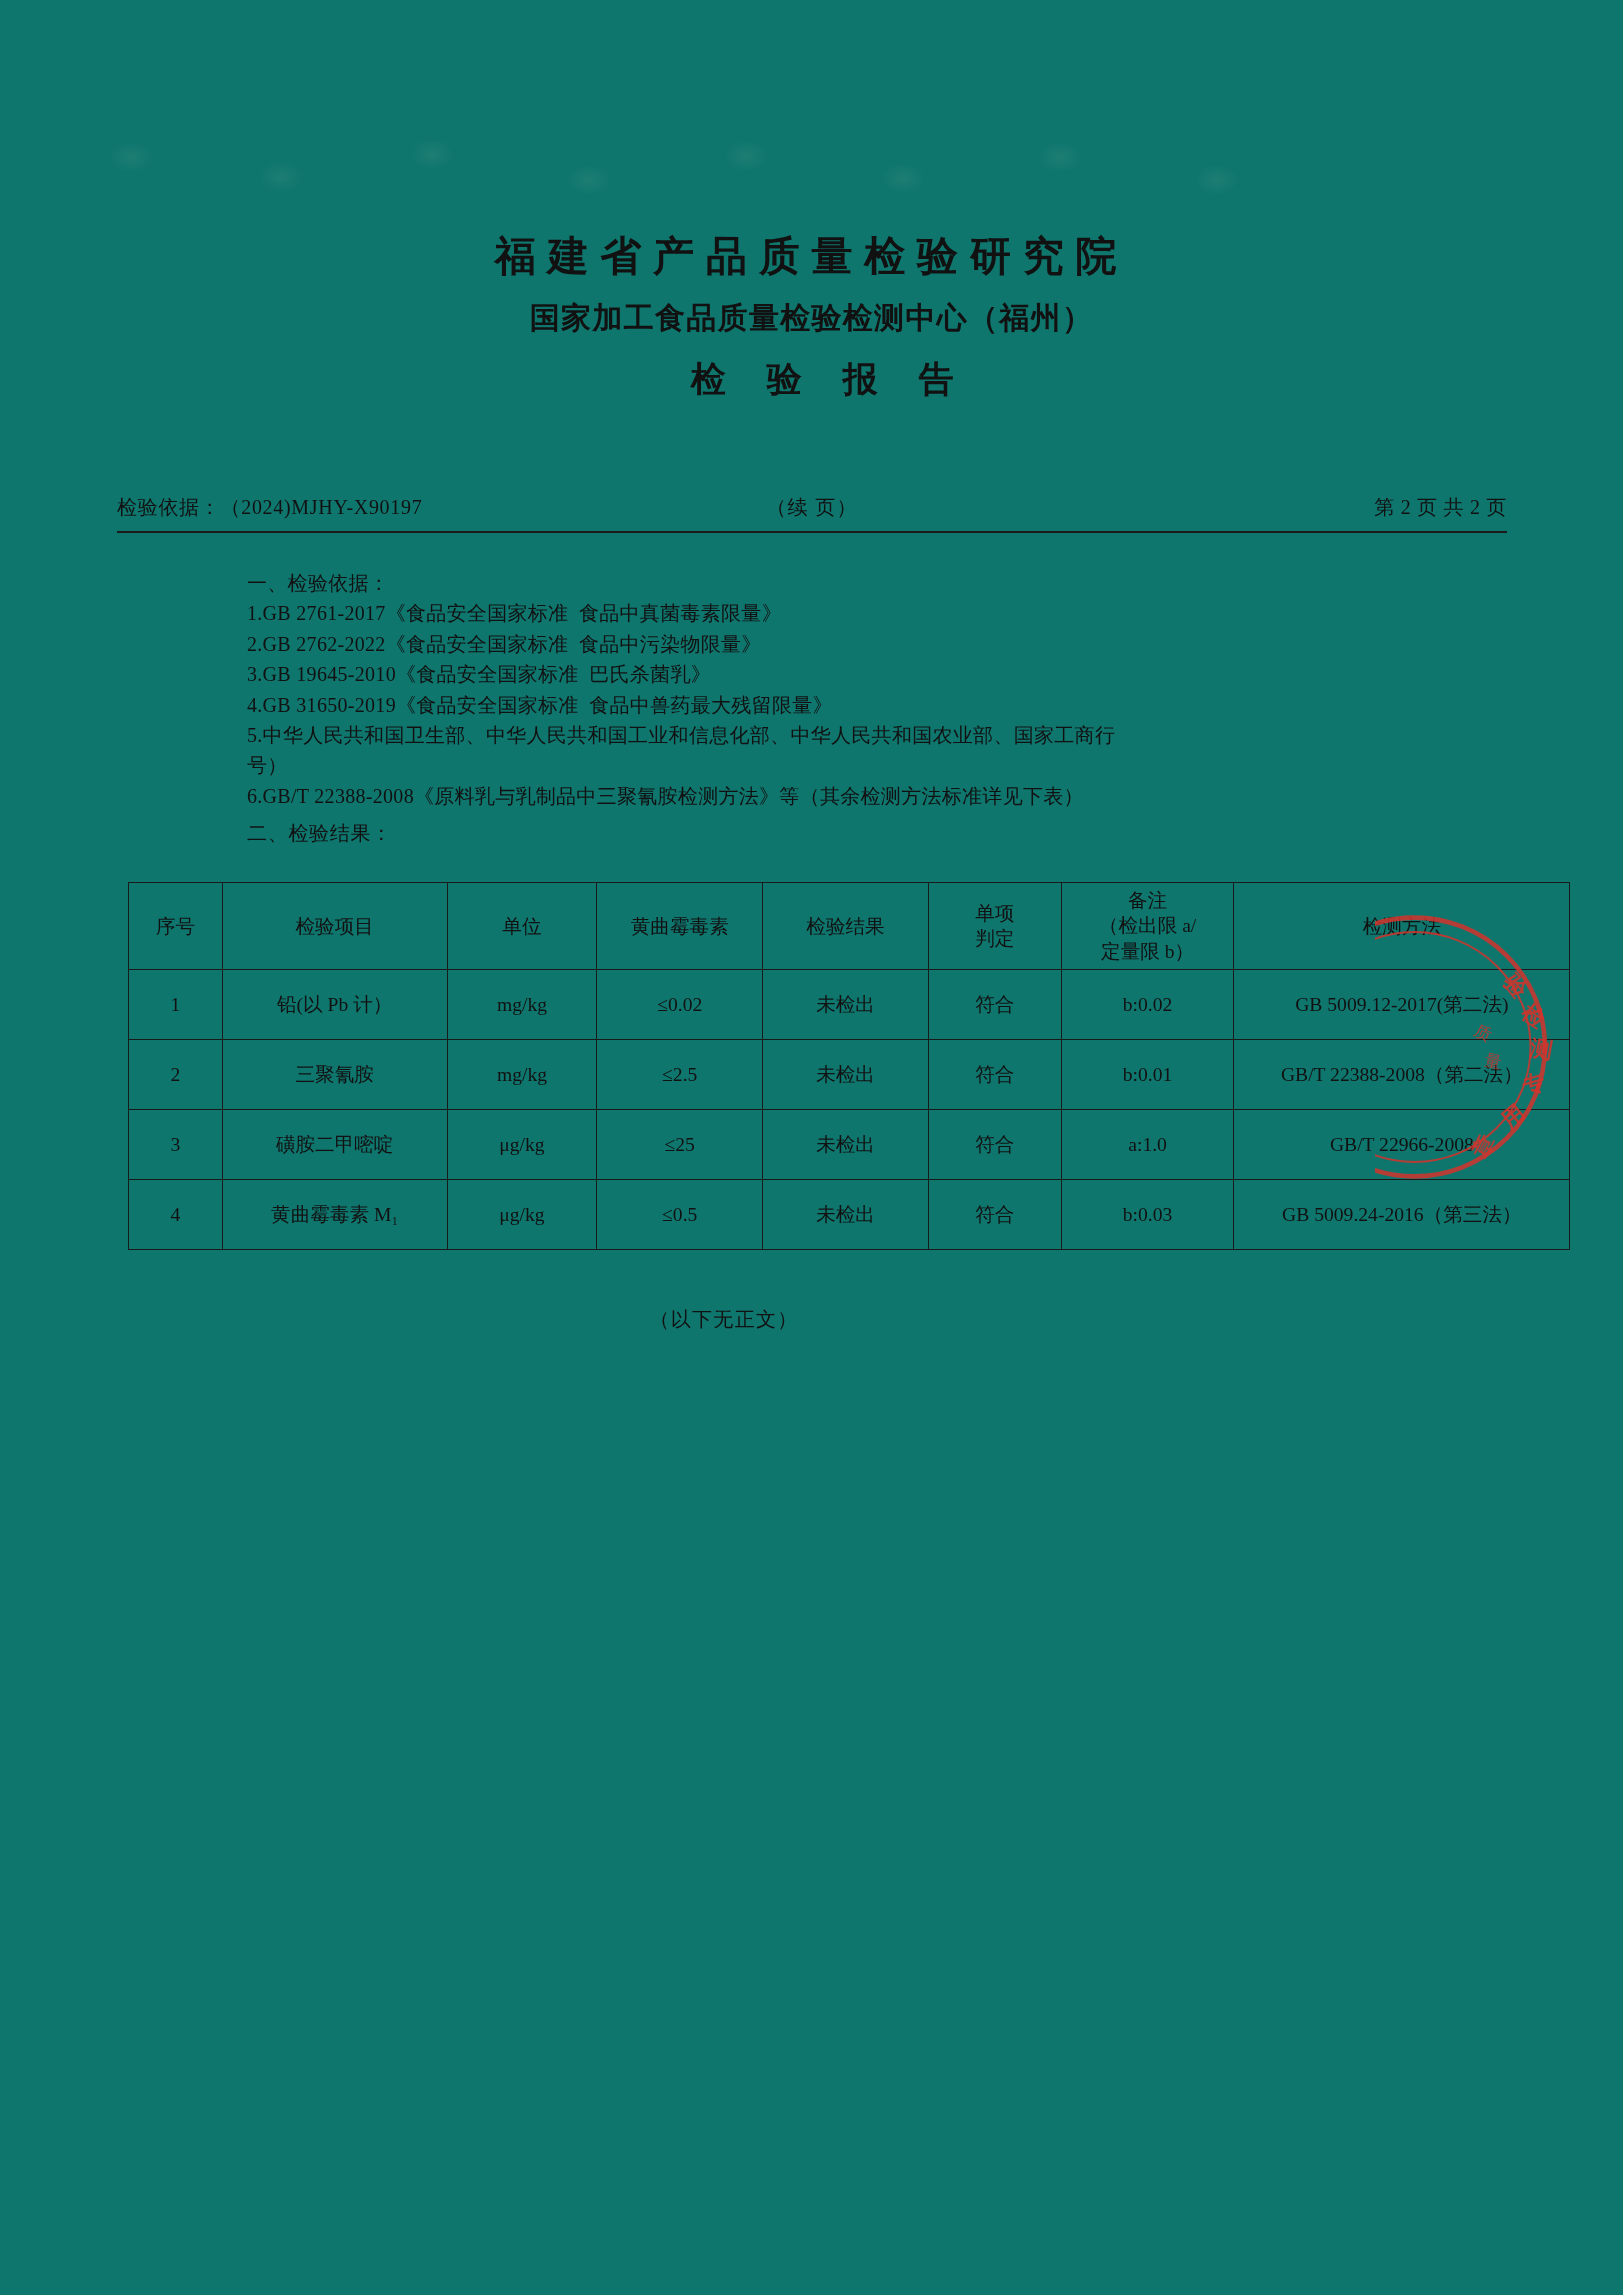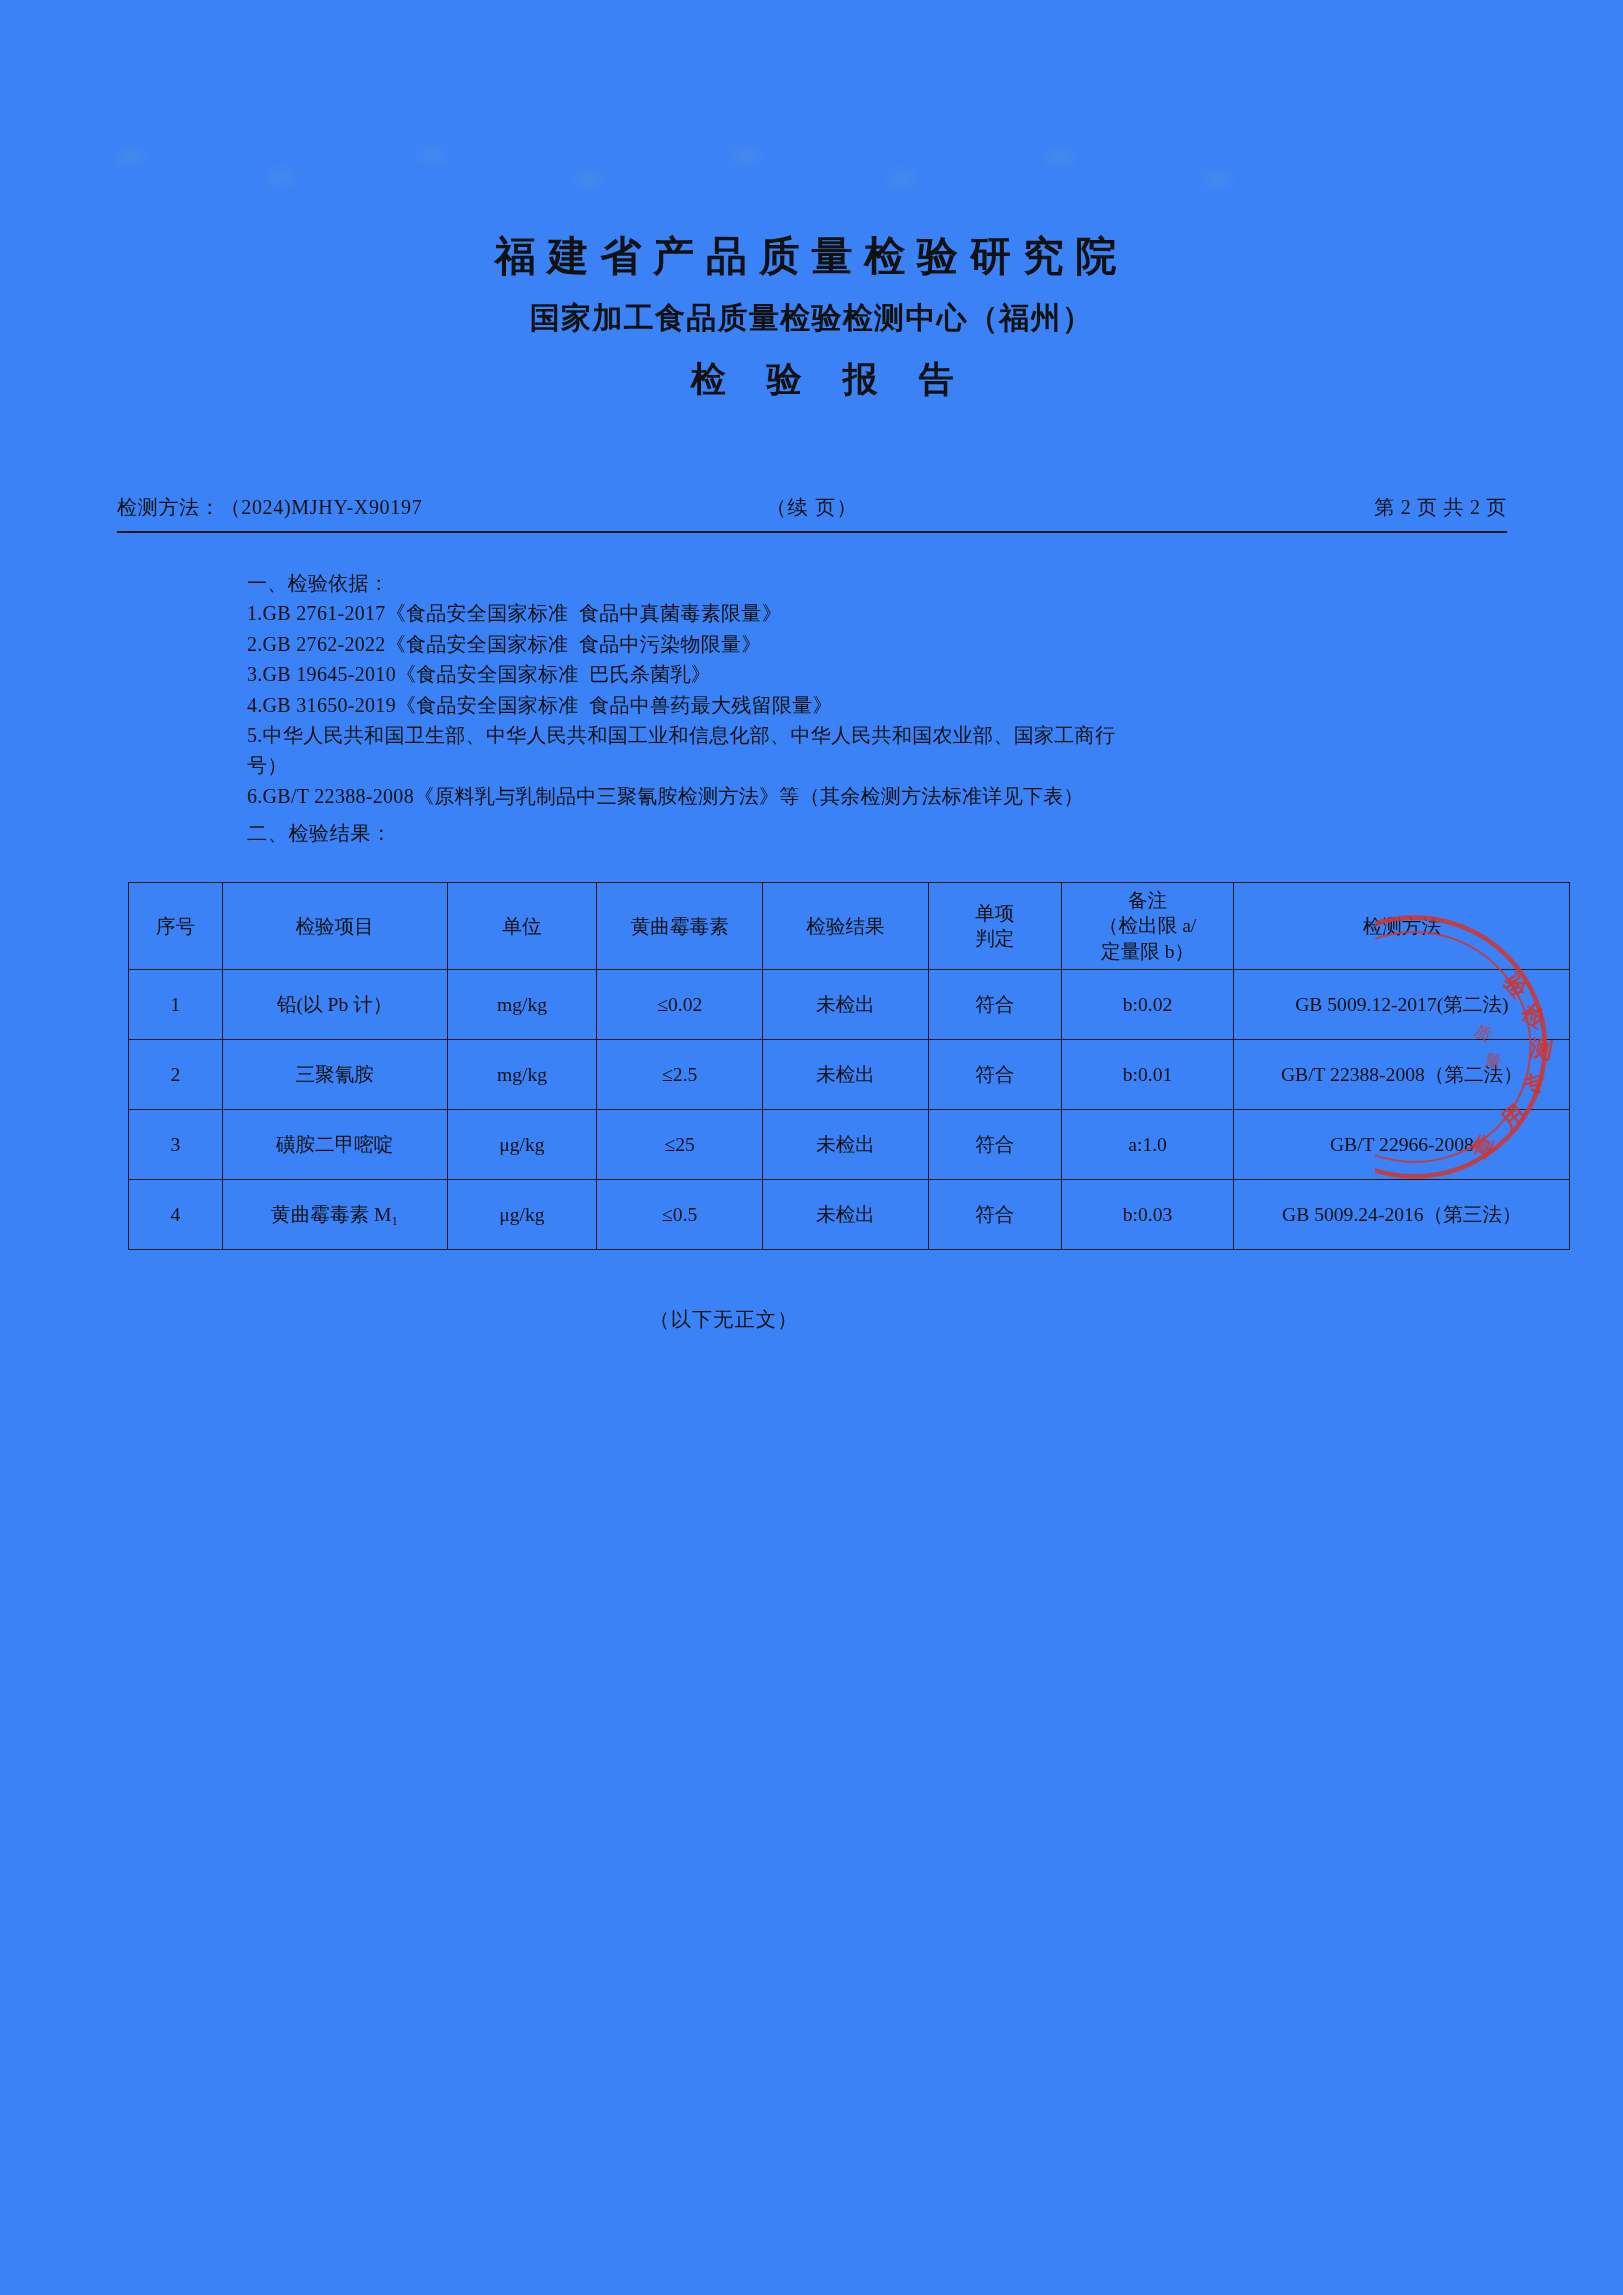--- a/index.html
+++ b/index.html
@@ -12,21 +12,21 @@
     height: 2295px;
     font-family: "Liberation Serif", "DejaVu Serif", serif;
     color: #111111;
     position: relative;
     overflow: hidden;
   }
 
   .page {
     position: absolute;
     inset: 0;
-    background: #3b82f6;
+    background: #0f766e;
   }
 
   
   .scan-noise {
     position: absolute;
     top: 118px;
     left: 0;
     width: 1623px;
     height: 124px;
     opacity: 0.10;
@@ -203,21 +203,21 @@
   <div class="scan-noise"></div>
 
   <div class="header">
     <div class="org-title">福建省产品质量检验研究院</div>
     <div class="center-title">国家加工食品质量检验检测中心（福州）</div>
     <div class="report-title">检 验 报 告</div>
   </div>
 
   <div class="meta-row">
     <div class="meta-left">
-      <span>检测方法：</span><span>（2024)MJHY-X90197</span>
+      <span>检验依据：</span><span>（2024)MJHY-X90197</span>
     </div>
     <div class="meta-center">（续  页）</div>
     <div class="meta-right">第 2 页  共 2 页</div>
   </div>
   <div class="rule"></div>
 
   <div class="body-block">
     <div class="ln sec-head">一、检验依据：</div>
     <div class="ln">1.GB 2761-2017《食品安全国家标准  食品中真菌毒素限量》</div>
     <div class="ln">2.GB 2762-2022《食品安全国家标准  食品中污染物限量》</div>

